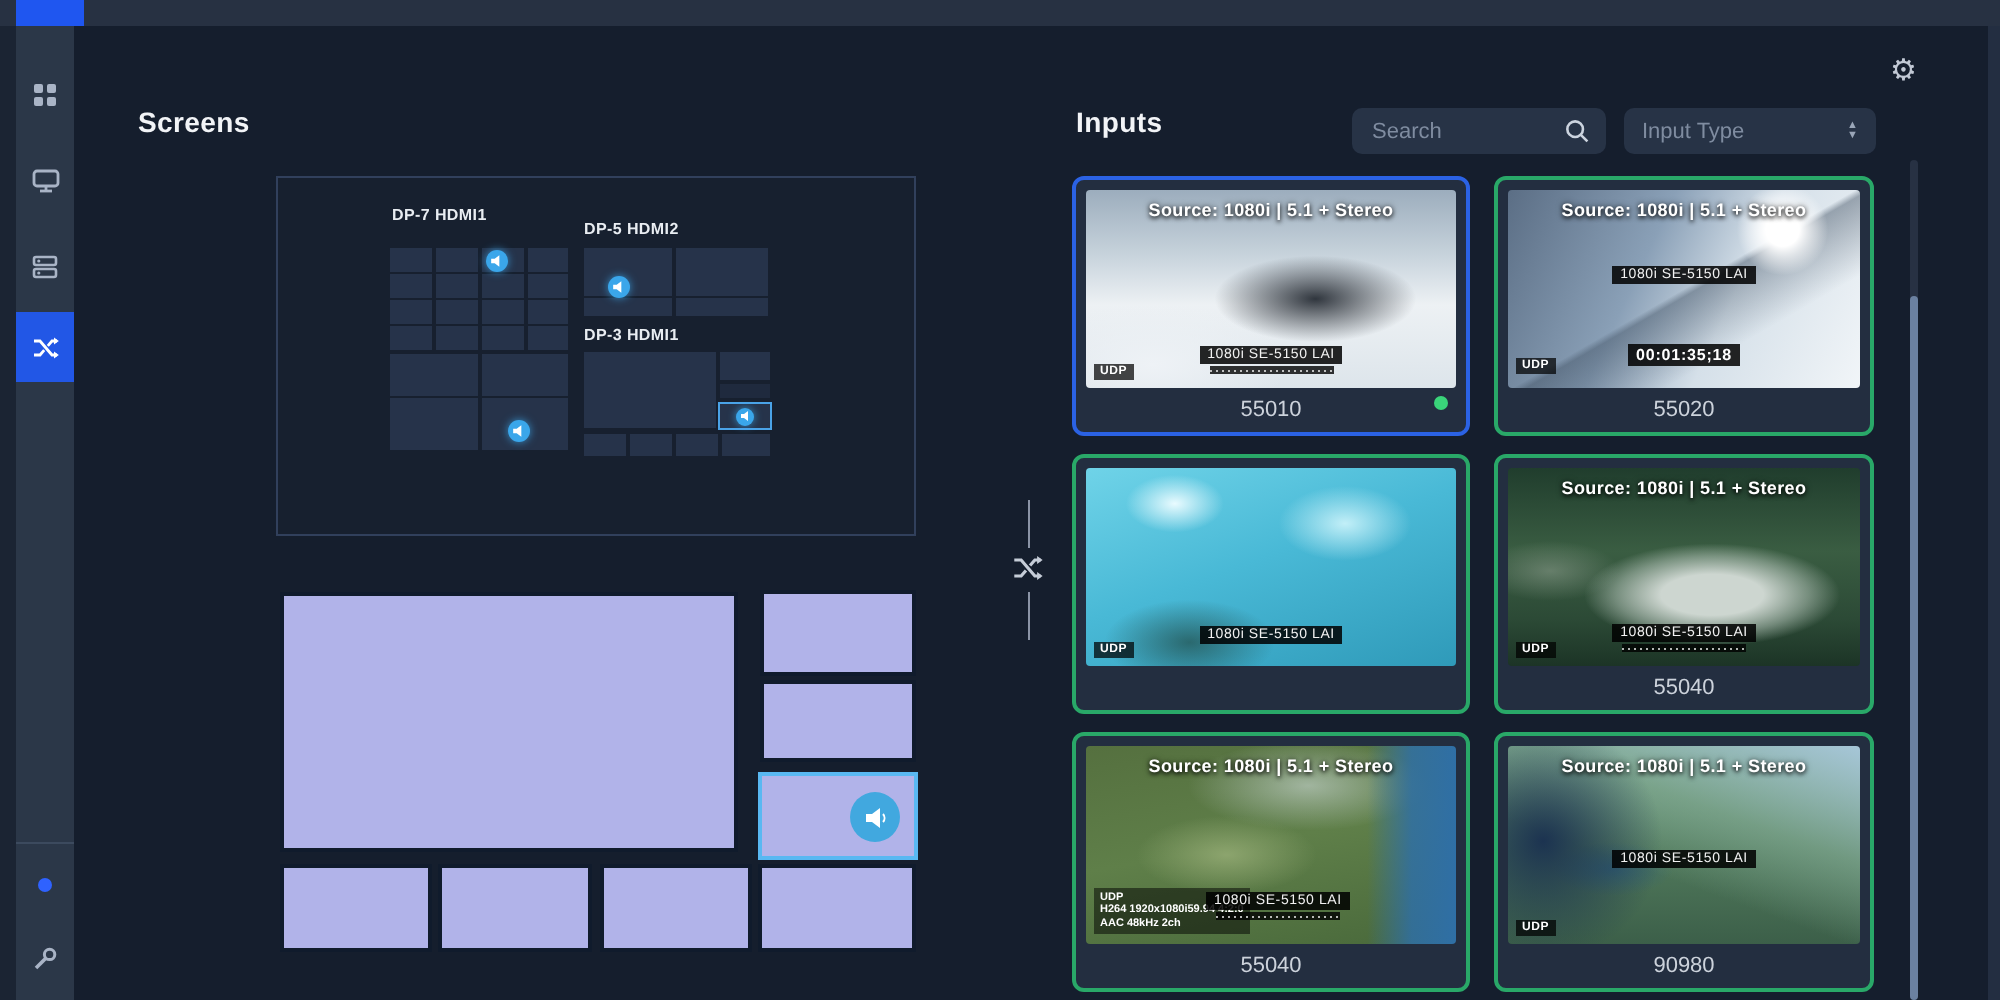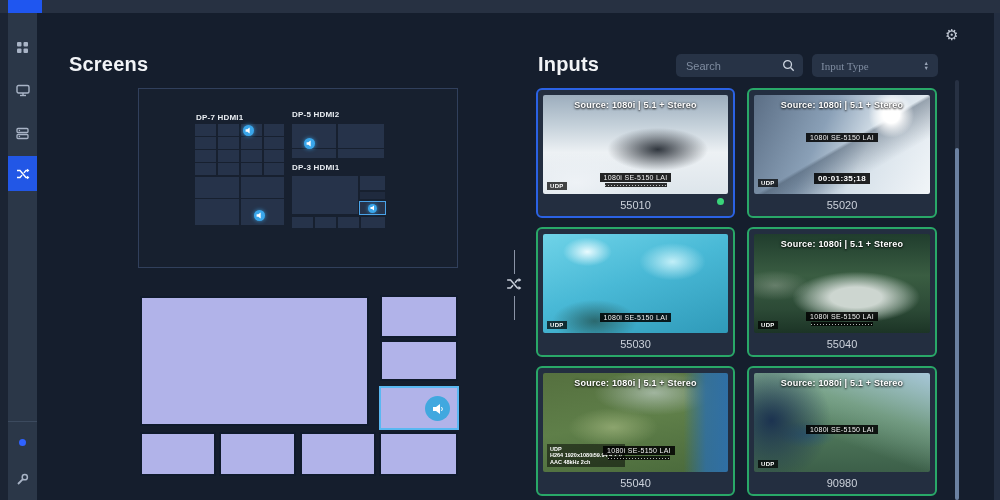--- a/index.html
+++ b/index.html
@@ -13,21 +13,21 @@
   
   .rail-outer{position:absolute;left:0;top:13px;width:8px;height:487px;background:#1b2433;}
   .sidebar{position:absolute;left:8px;top:13px;width:29px;height:487px;background:#2b3748;}
   .sb-item{position:absolute;left:0;width:29px;height:36px;display:flex;align-items:center;justify-content:center;}
   .sb-item.active{background:#2257e6;height:35px;}
   .sb-item svg{display:block;}
   .sb-divider{position:absolute;left:0;top:408px;width:29px;border-top:1px solid #3c4a5e;}
   .sb-dot{position:absolute;left:11px;top:426px;width:7px;height:7px;border-radius:50%;background:#2f62ff;}
 
   
-  .sec-title{position:absolute;color:#f2f4f7;font-size:20px;font-weight:bold;letter-spacing:.2px;}
+  .sec-title{position:absolute;color:#f2f4f7;font-size:14px;font-weight:bold;letter-spacing:.2px;}
 
   
   .diagram{position:absolute;left:138px;top:88px;width:318px;height:178px;
            border:1px solid #31405c;background:#17202f;}
   .dg-label{position:absolute;color:#e9edf2;font-size:8px;font-weight:bold;letter-spacing:.2px;}
   .dg-cell{position:absolute;background:#26334a;}
   .dg-cell.dim{opacity:.55;}
   .dg-cell.hl{background:#26334a;outline:1.5px solid #4aa3e8;display:flex;align-items:center;justify-content:center;}
   .mini-spk{position:absolute;width:11px;height:11px;border-radius:50%;background:#3aa6ea;
             display:flex;align-items:center;justify-content:center;box-shadow:0 0 4px rgba(58,166,234,.8);}
@@ -45,21 +45,21 @@
 
   
   .searchbox{position:absolute;left:676px;top:54px;width:127px;height:23px;background:#273346;
              border-radius:5px;display:flex;align-items:center;box-sizing:border-box;padding:0 8px;}
   .searchbox input{flex:1;background:transparent;border:none;outline:none;color:#cfd6e0;
                    font-size:11px;font-family:"Liberation Sans",sans-serif;min-width:0;}
   .searchbox input::placeholder{color:#7f8ca0;}
   .selectbox{position:absolute;left:812px;top:54px;width:126px;height:23px;background:#273346;
              border-radius:5px;display:flex;align-items:center;box-sizing:border-box;padding:0 9px;
              color:#7f8ca0;font-size:11px;}
-  .selectbox .lbl{flex:1;font-family:Liberation Serif, serif;}
+  .selectbox .lbl{flex:1;}
   .sel-arrows{display:flex;flex-direction:column;line-height:5px;font-size:5.5px;color:#9aa6b8;text-align:center;}
   .gear{position:absolute;left:945px;top:26px;color:#c2c9d5;font-size:15px;cursor:default;}
 
   
   .cards{position:absolute;left:536px;top:88px;display:grid;
          grid-template-columns:199px 190px;grid-auto-rows:130px;column-gap:12px;row-gap:9px;}
   .card{position:relative;background:#232e40;border:2px solid #29a868;border-radius:6px;box-sizing:border-box;}
   .video{position:absolute;left:5px;top:5px;right:5px;height:99px;border-radius:2px;overflow:hidden;}
   .src-label{position:absolute;top:5px;left:0;right:0;text-align:center;color:#fff;font-size:9px;
              font-weight:bold;text-shadow:0 1px 2px rgba(0,0,0,.85),0 0 3px rgba(0,0,0,.6);letter-spacing:.2px;}
@@ -169,21 +169,21 @@
         <circle cx="8.8" cy="4.2" r="2.6" fill="none" stroke="#a9b4c6" stroke-width="1.5"></circle>
         <line x1="2" y1="11" x2="6.9" y2="6.1" stroke="#a9b4c6" stroke-width="1.8"></line>
       </svg>
     </div>
   </div>
 
   <div class="sec-title" style="left:69px;top:53px;">Screens</div>
 
   <div class="diagram">
 
-    <div class="dg-label" style="left:57px;top:24px;">DP-7 HDMI1</div>
+    <div class="dg-label" style="left:57px;top:14px;">DP-7 HDMI1</div>
     <div>
       <div class="dg-cell" style="left:56px;top:35px;width:21px;height:12px;"></div>
       <div class="dg-cell" style="left:79px;top:35px;width:21px;height:12px;"></div>
       <div class="dg-cell" style="left:102px;top:35px;width:21px;height:12px;"></div>
       <div class="dg-cell" style="left:125px;top:35px;width:20px;height:12px;"></div>
       <div class="dg-cell" style="left:56px;top:48px;width:21px;height:12px;"></div>
       <div class="dg-cell" style="left:79px;top:48px;width:21px;height:12px;"></div>
       <div class="dg-cell" style="left:102px;top:48px;width:21px;height:12px;"></div>
       <div class="dg-cell" style="left:125px;top:48px;width:20px;height:12px;"></div>
       <div class="dg-cell" style="left:56px;top:61px;width:21px;height:12px;"></div>
@@ -322,23 +322,20 @@
       </div>
     </div>
 
     <div class="card c2" style="border-color: rgb(41, 168, 104);">
       <div class="video scene-ice-water">
         <div class="chip-wrap">
           <span class="chip">1080i SE-5150 LAI</span>
         </div>
         <span class="udp">UDP</span>
       </div>
-      <div class="card-footer">
-        <span>55030</span>
-      </div>
     </div>
 
     <div class="card c3" style="border-color: rgb(41, 168, 104);">
       <div class="video scene-underwater">
         <div class="src-label">Source: 1080i | 5.1 + Stereo</div>
         <div class="chip-wrap">
           <span class="chip">1080i SE-5150 LAI</span>
           <div class="sub-bar"></div>
         </div>
         <span class="udp">UDP</span>

